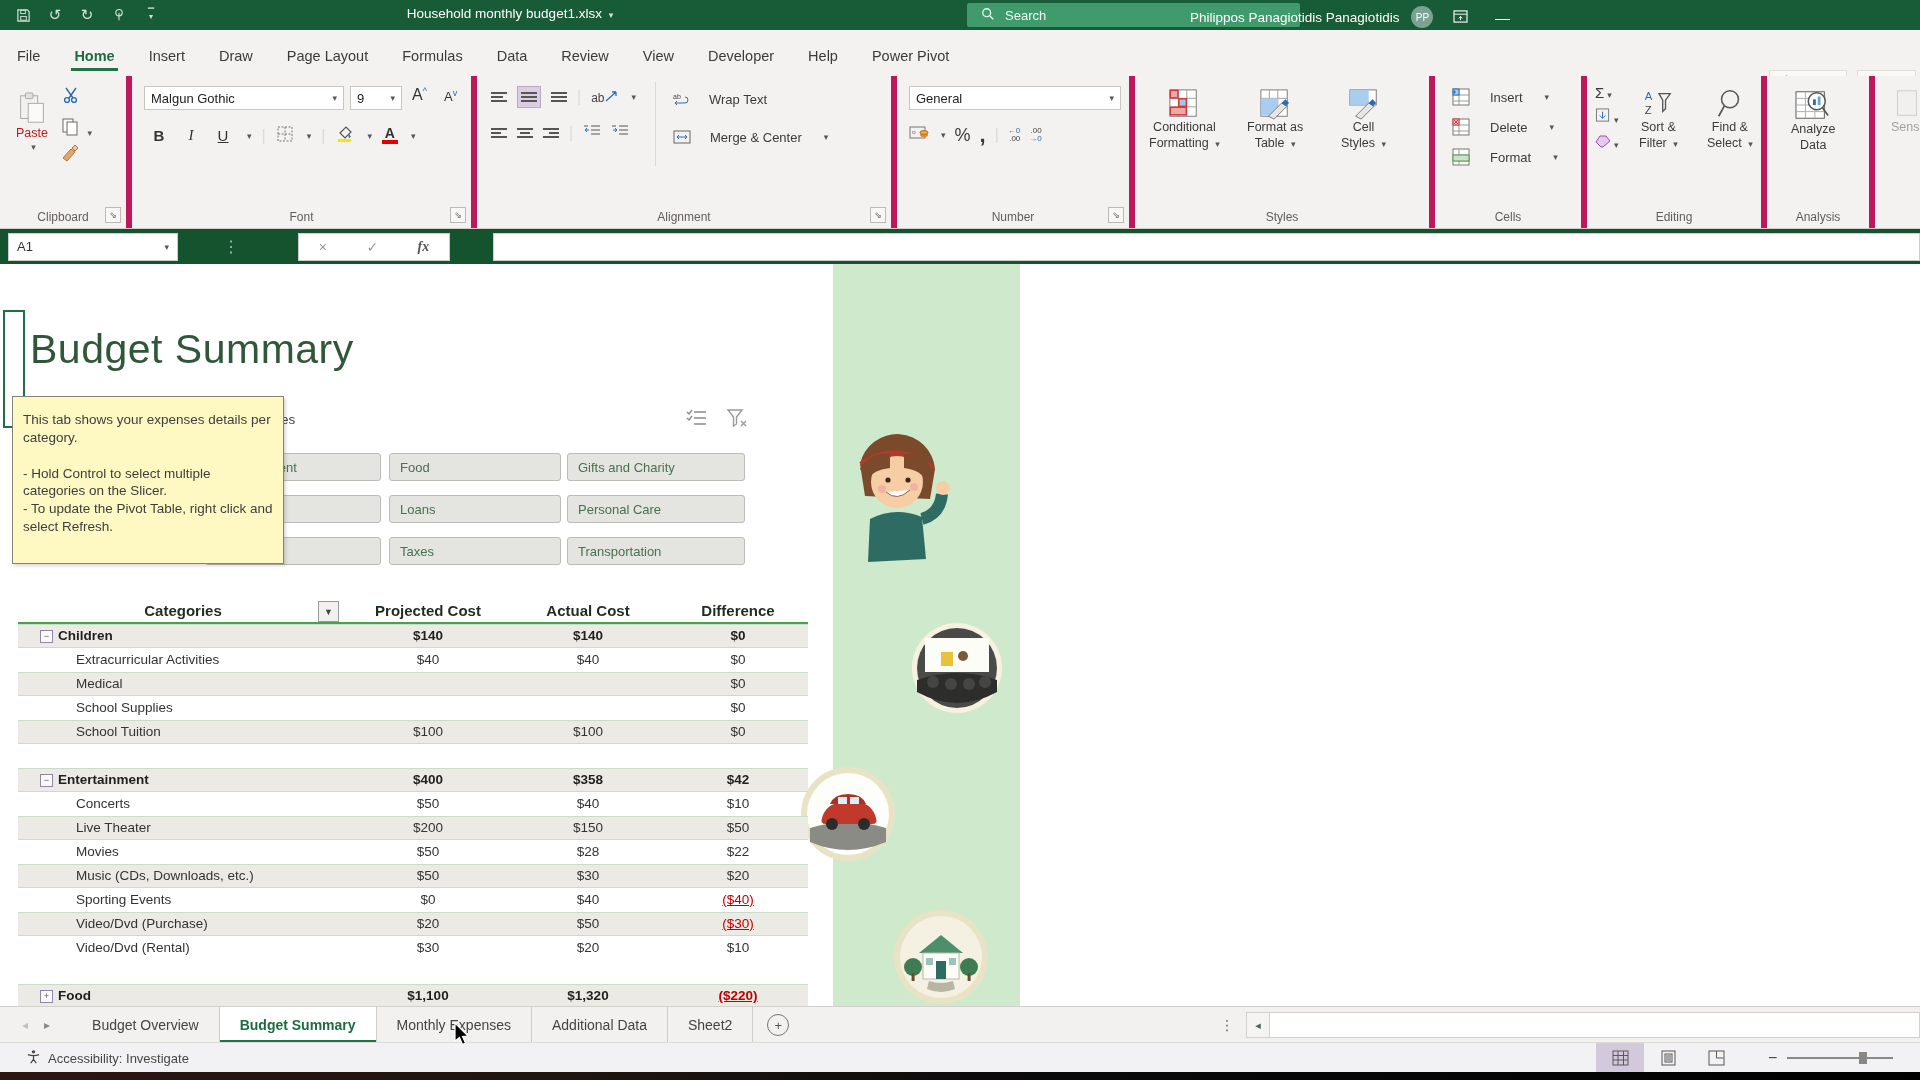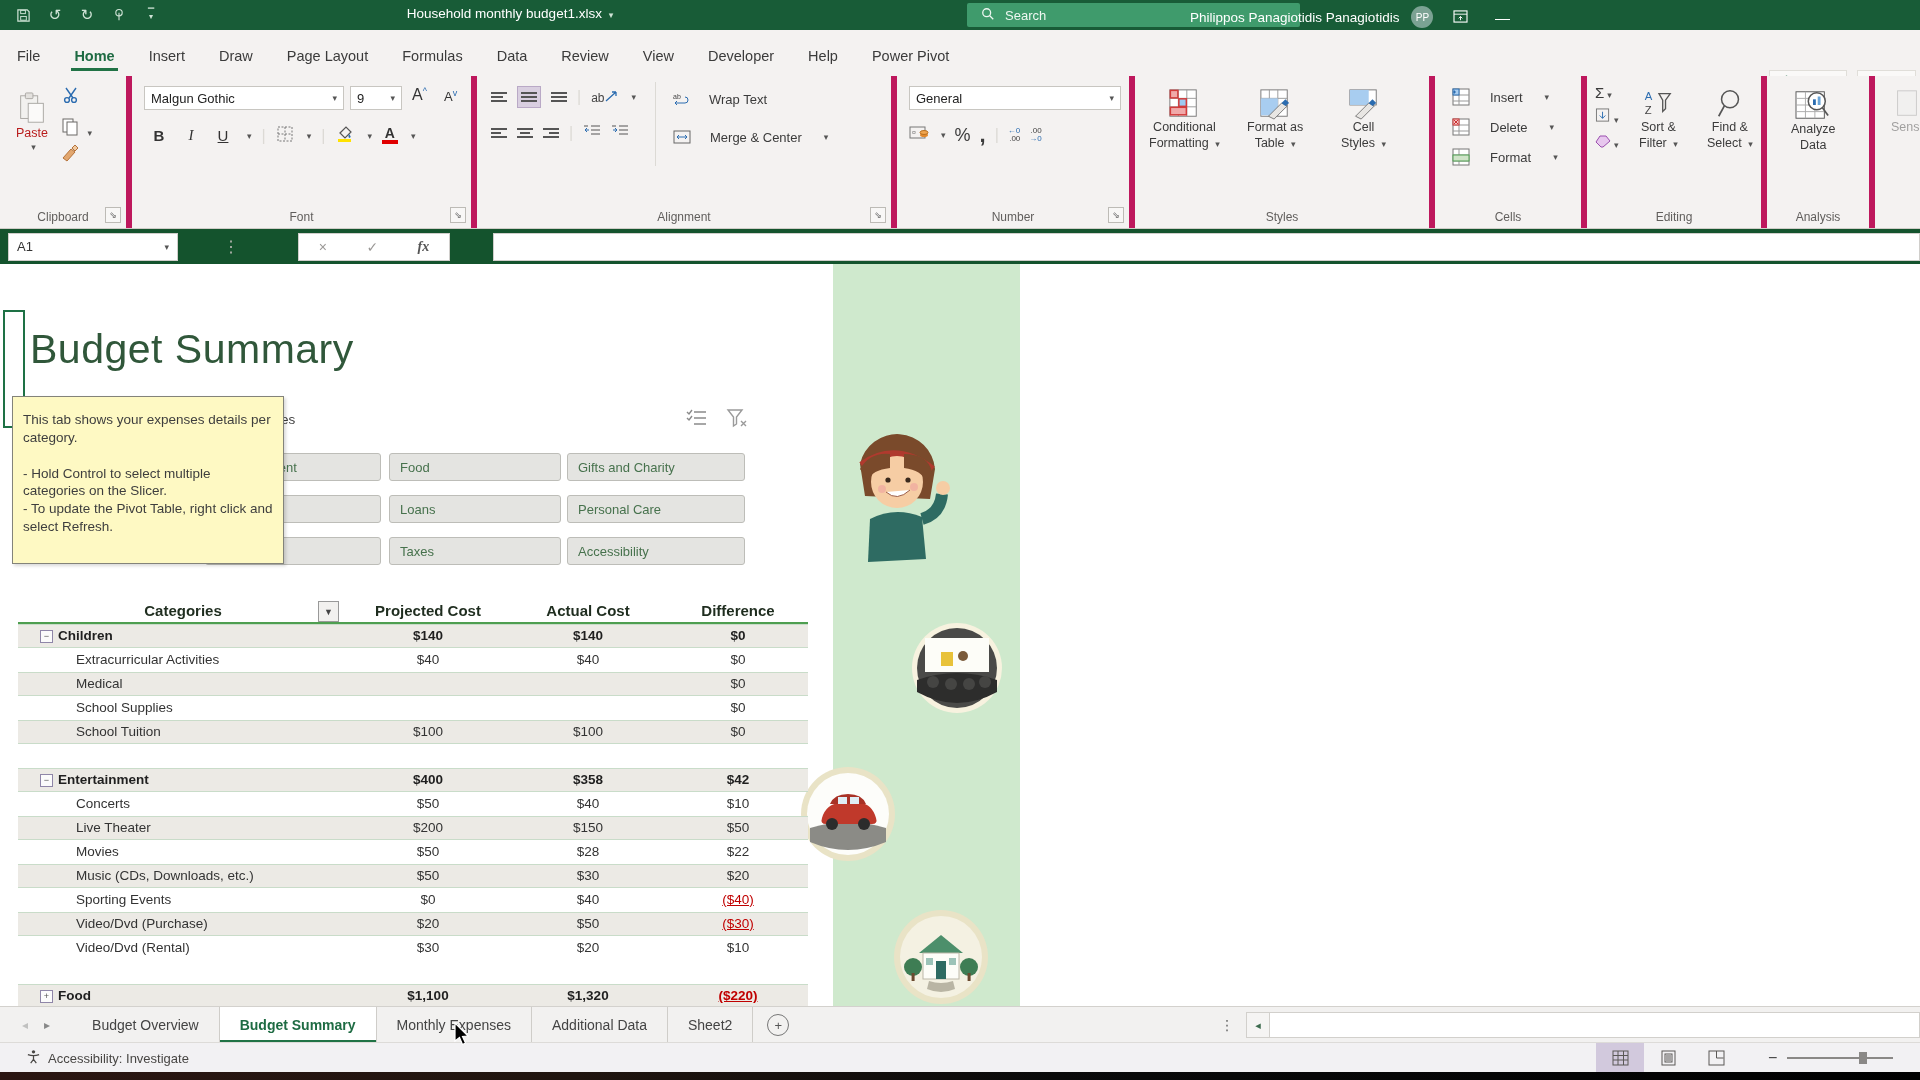--- a/index.html
+++ b/index.html
@@ -612,21 +612,21 @@
     <div class="slbtn" style="left:567px;top:231px;width:178px;">
         <span>Personal Care</span>
       </div>
     <div class="slbtn" style="left:205px;top:273px;width:176px;">
         <span></span>
       </div>
     <div class="slbtn" style="left:389px;top:273px;width:172px;">
         <span>Taxes</span>
       </div>
     <div class="slbtn" style="left:567px;top:273px;width:178px;">
-        <span>Accessibility</span>
+        <span>Transportation</span>
       </div>
 
     <div class="note">
       <p>This tab shows your expenses details per category.</p>
       <div class="gap"></div>
       <p>- Hold Control to select multiple categories on the Slicer.</p>
       <p>- To update the Pivot Table, right click and select Refresh.</p>
     </div>
 
     <div class="pivot">

